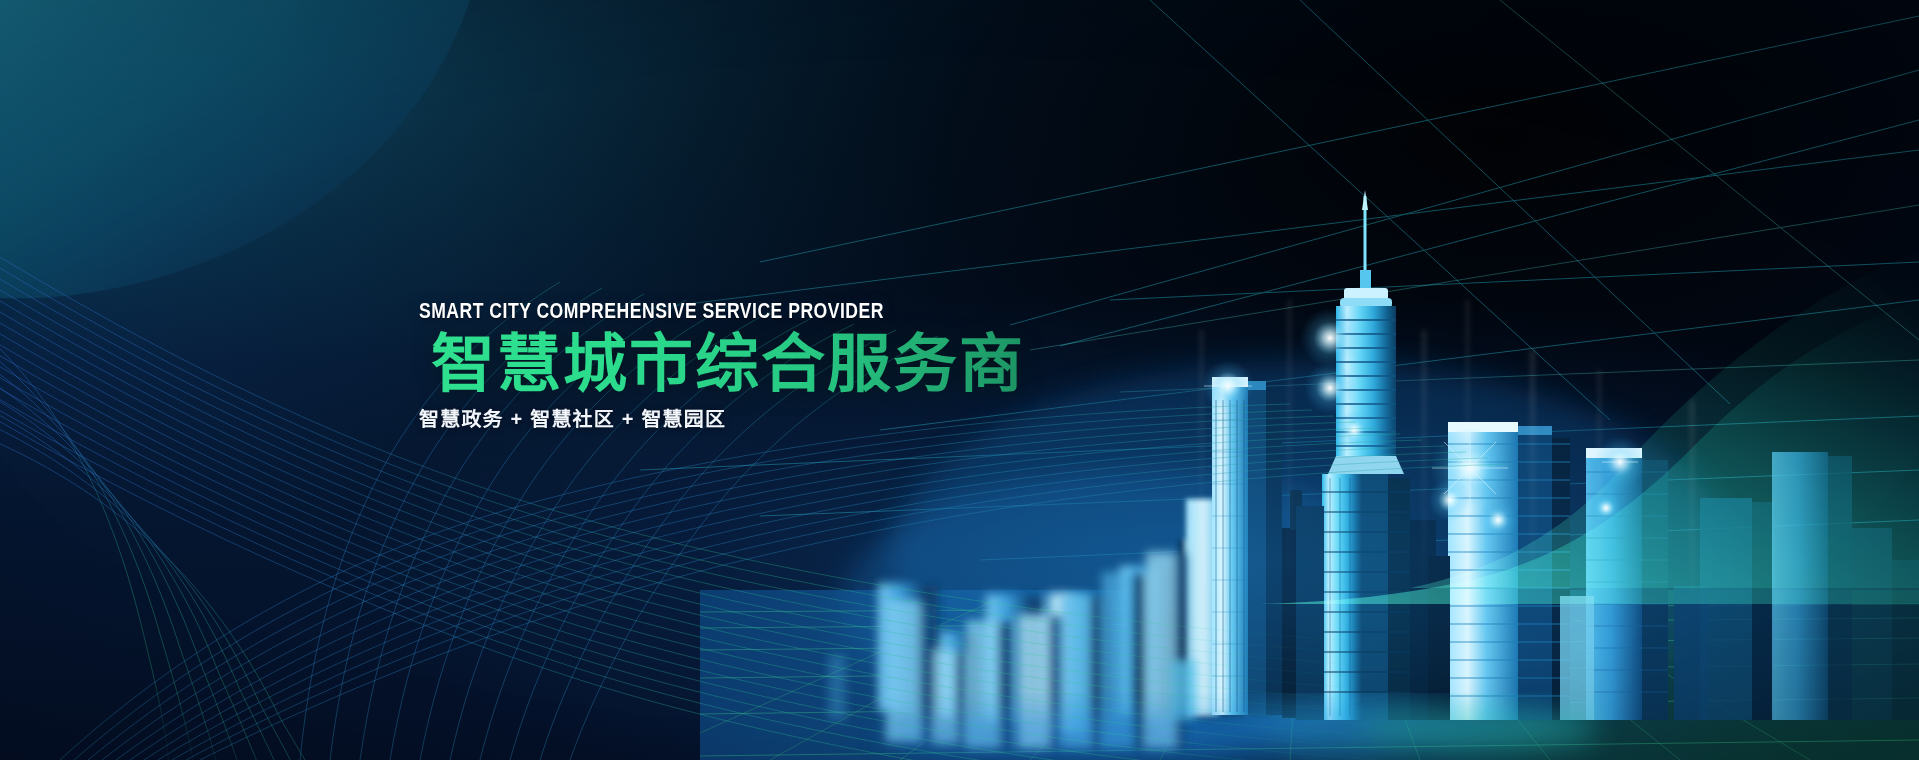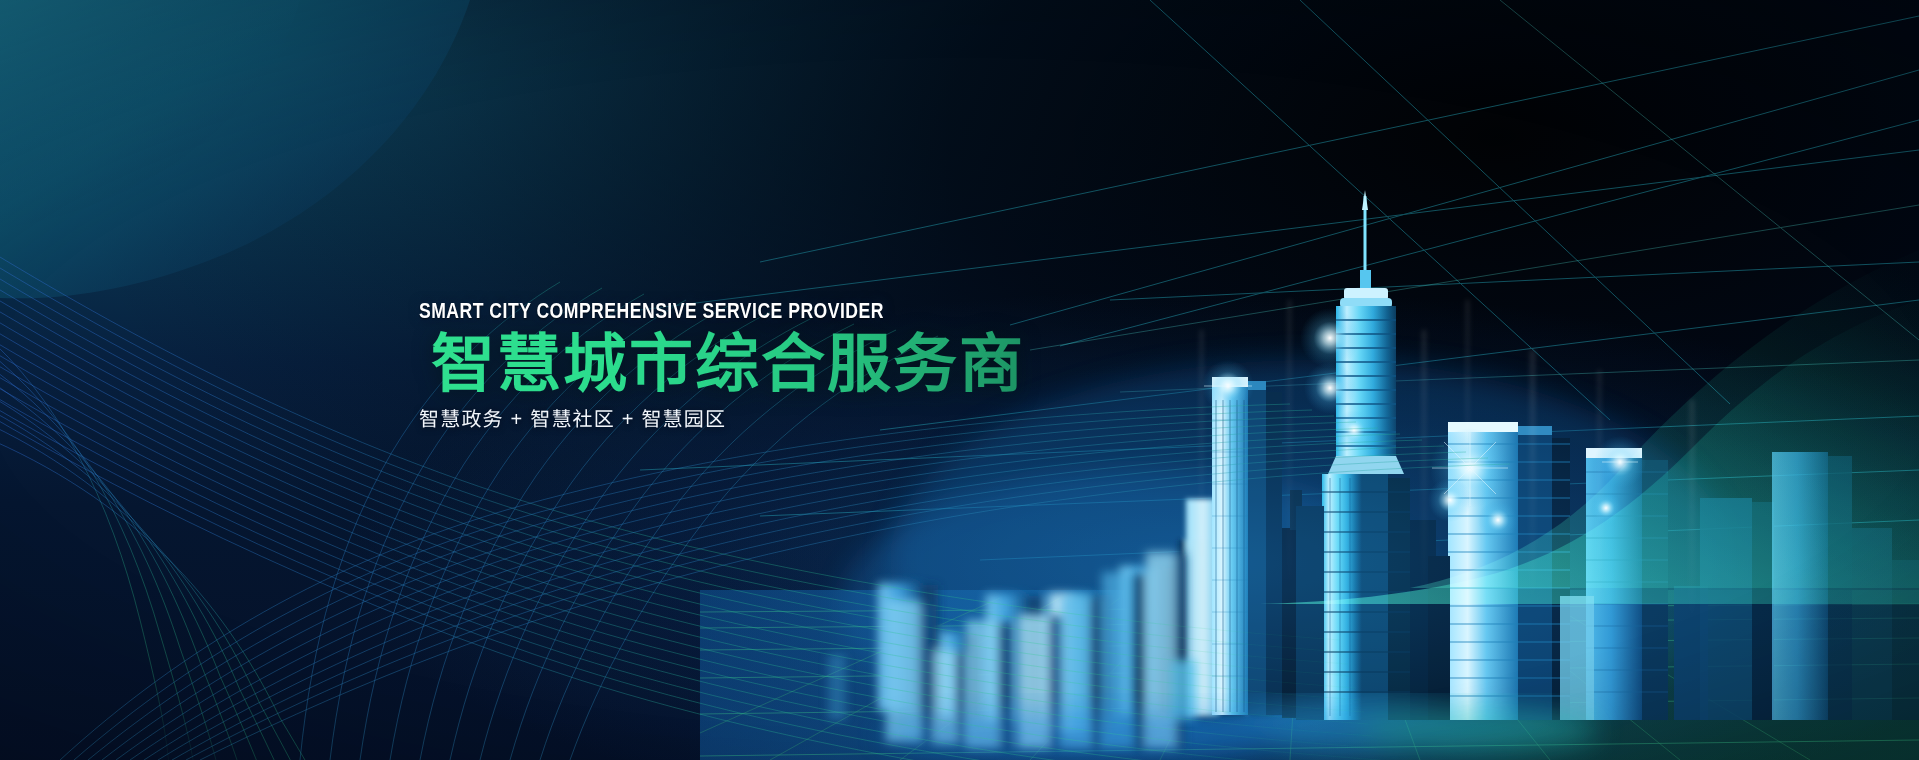--- a/index.html
+++ b/index.html
@@ -85,21 +85,21 @@
     background-clip:text;
     color:transparent;
     -webkit-text-fill-color:transparent;
     filter:drop-shadow(0 2px 10px rgba(0,20,14,0.55));
   }
   .subline{
     margin:8px 0 0 0;
     color:#f2f6fb;
     font-size:20px;
     line-height:1.2;
-    font-weight:400;
+    font-weight:700;
     letter-spacing:1.2px;
     white-space:nowrap;
     text-shadow:0 1px 6px rgba(0,10,25,0.9);
   }
 </style>
 </head>
 <body>
 
 <div class="banner">
 

